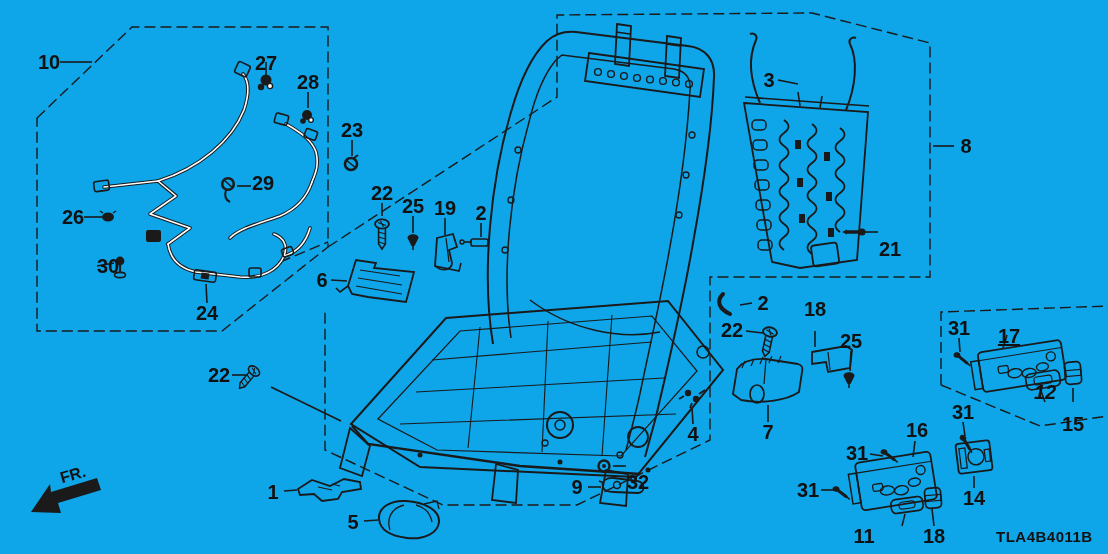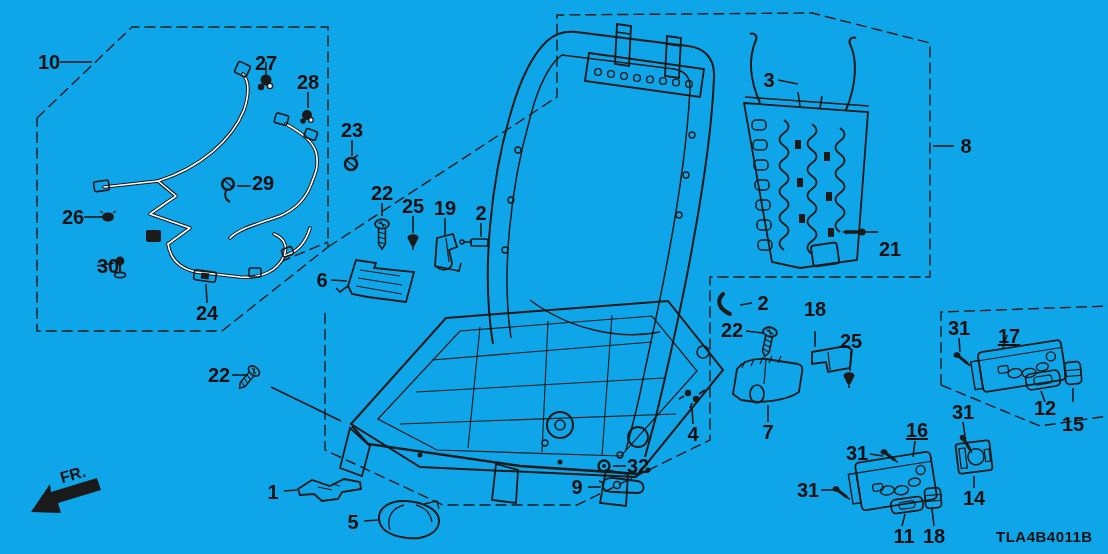--- a/index.html
+++ b/index.html
@@ -374,34 +374,34 @@
       <div class="callout" style="left: 481px; top: 213px;">2</div>
       <div class="callout" style="left: 769px; top: 80px;">3</div>
       <div class="callout" style="left: 966px; top: 146px;">8</div>
       <div class="callout" style="left: 890px; top: 232px; margin-top: 17px;">21</div>
       <div class="callout" style="left: 763px; top: 303px;">2</div>
       <div class="callout" style="left: 732px; top: 330px;">22</div>
       <div class="callout" style="left: 815px; top: 309px;">18</div>
       <div class="callout" style="left: 851px; top: 341px;">25</div>
       <div class="callout" style="left: 768px; top: 432px;">7</div>
       <div class="callout" style="left: 693px; top: 434px;">4</div>
-      <div class="callout" style="left: 638px; top: 466px;">32</div>
+      <div class="callout" style="left: 638px; top: 482px;">32</div>
       <div class="callout" style="left: 577px; top: 487px;">9</div>
       <div class="callout" style="left: 273px; top: 492px;">1</div>
       <div class="callout" style="left: 353px; top: 522px;">5</div>
       <div class="callout" style="left: 219px; top: 375px;">22</div>
       <div class="callout" style="left: 959px; top: 328px;">31</div>
       <div class="callout" style="left: 1009px; top: 336px; text-decoration: underline;">17</div>
-      <div class="callout" style="left: 1045px; top: 408px;">12</div>
+      <div class="callout" style="left: 1045px; top: 392px; font-style: italic;">12</div>
       <div class="callout" style="left: 1073px; top: 412px; margin-top: 12px;">15</div>
       <div class="callout" style="left: 963px; top: 412px;">31</div>
-      <div class="callout" style="left: 917px; top: 430px; text-decoration: underline;">16</div>
+      <div class="callout" style="left: 917px; top: 430px;">16</div>
       <div class="callout" style="left: 857px; top: 453px;">31</div>
       <div class="callout" style="left: 808px; top: 490px;">31</div>
       <div class="callout" style="left: 974px; top: 498px;">14</div>
-      <div class="callout" style="left: 904px; top: 536px;">11</div>
+      <div class="callout" style="left: 864px; top: 536px;">11</div>
       <div class="callout" style="left: 934px; top: 536px;">18</div>
     </div>
 
   <div class="fr-label" style="left:60px;top:466px">FR.</div>
 
   <div class="diagram-code" style="left:996px;top:528px">TLA4B4011B</div>
 </div>
 
 </body></html>

